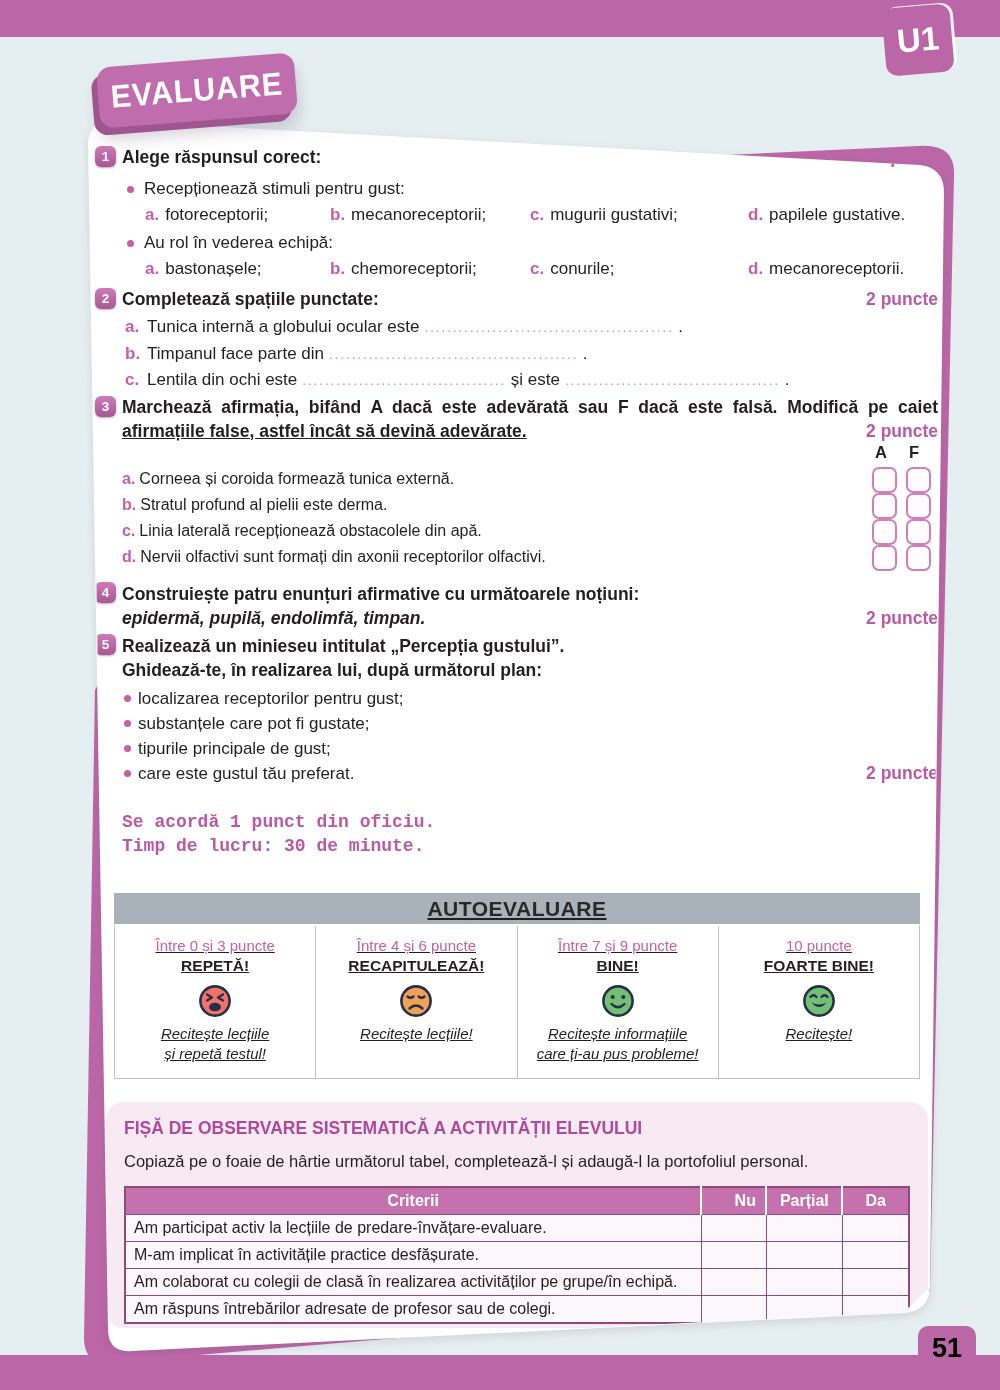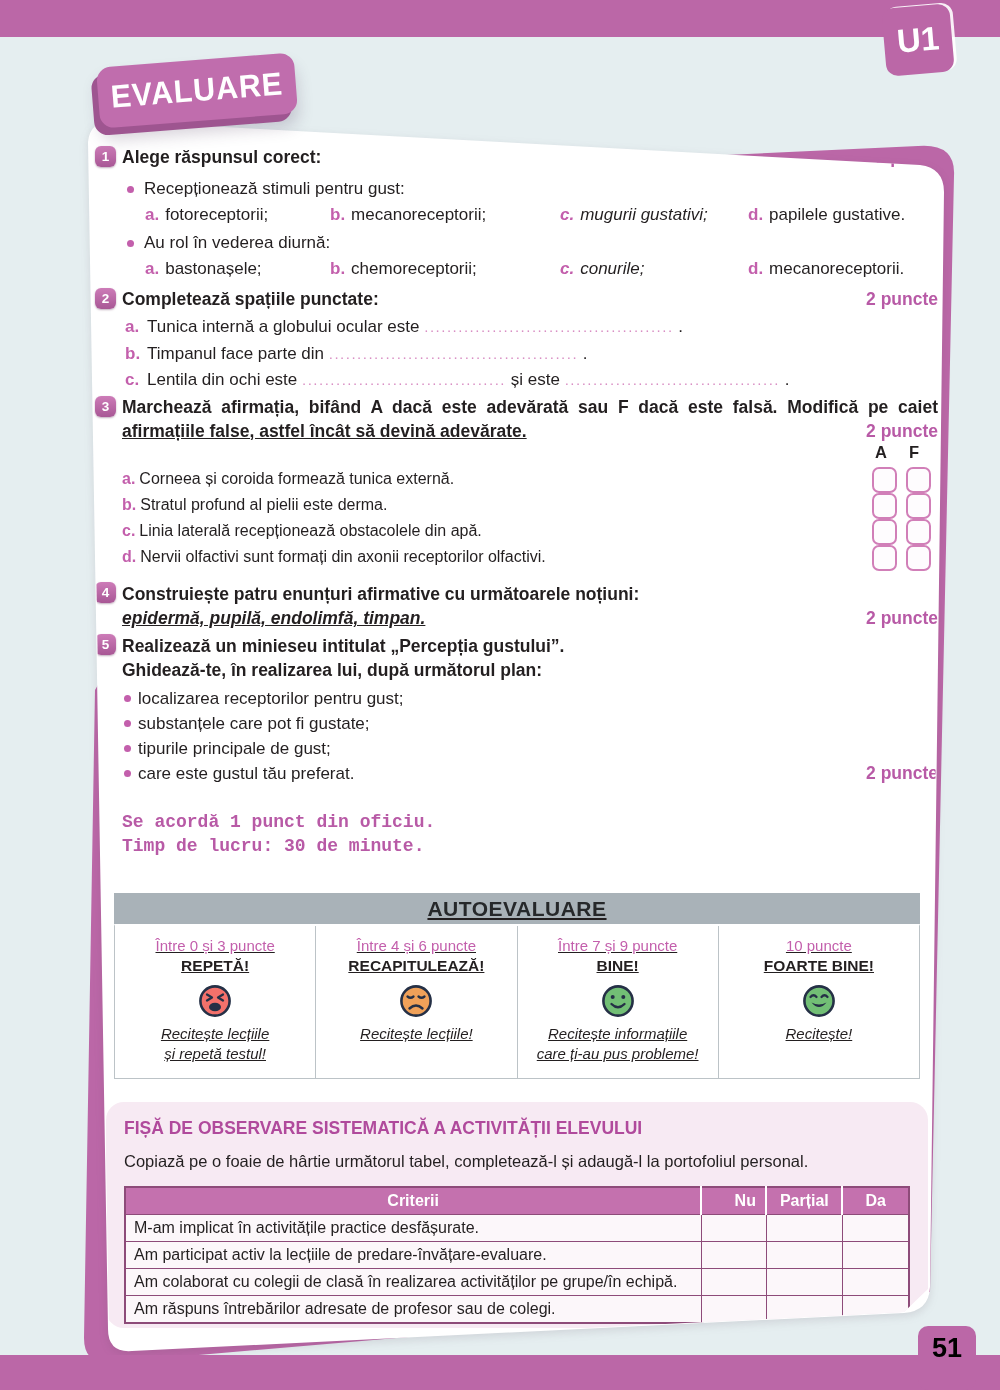--- a/index.html
+++ b/index.html
@@ -30,36 +30,36 @@
   .numbadge{position:absolute;left:-27px;top:0px;width:21px;height:21px;border-radius:6px;
     background:linear-gradient(180deg,#cd7cb8,#a85795);color:#fff;font-weight:bold;font-size:13.5px;
     text-align:center;line-height:21px;box-shadow:0 1px 2px rgba(100,50,90,.4);}
   .sec-title{font-weight:bold;font-size:17.5px;height:22px;line-height:22px;}
   .points{float:right;color:#b85aa6;font-weight:bold;font-size:17.5px;}
   .pright{position:absolute;right:0;top:0;color:#b85aa6;font-weight:bold;font-size:17.5px;}
   .bullet-row{height:22px;line-height:22px;font-size:17px;padding-left:22px;position:relative;}
   .bullet-row::before{content:"";position:absolute;left:5px;top:8px;width:7px;height:7px;border-radius:50%;background:#c35fac;}
   .optrow{position:relative;height:22px;line-height:22px;font-size:17px;}
   .optrow .o0{position:absolute;left:23px;} .optrow .o1{position:absolute;left:208px;}
-  .optrow .o2{position:absolute;left:438px;font-style:italic;} .optrow .o3{position:absolute;left:626px;}
+  .optrow .o2{position:absolute;left:408px;} .optrow .o3{position:absolute;left:626px;}
   .lt{color:#c35fac;font-weight:bold;margin-right:6px;}
   .fillrow{position:relative;height:22px;line-height:22px;font-size:17px;padding-left:25px;}
   .fillrow .lt{position:absolute;left:3px;}
   .dots{color:#d98fc4;letter-spacing:1.5px;font-size:15px;}
   .jline{font-size:17.5px;font-weight:bold;line-height:23.5px;text-align:justify;text-align-last:justify;}
   .jline2{font-size:17.5px;font-weight:bold;line-height:23.5px;position:relative;text-decoration:underline;}
   .afhead{position:relative;height:18px;}
   .afhead .A,.afhead .F{position:absolute;font-weight:bold;font-size:16.5px;}
   .afhead .A{left:753px;} .afhead .F{left:787px;}
   .strow{position:relative;height:26px;line-height:24px;font-size:16px;}
   .strow .lt{margin-right:4px;}
   .cbox{position:absolute;width:21px;height:22px;top:0;border:2px solid #d17fb8;border-radius:7px;background:#fefcfe;}
   .cbox.a{left:750px;} .cbox.f{left:784px;}
   .b2line{font-size:17.5px;font-weight:bold;line-height:24px;position:relative;}
-  .ital{font-style:italic;text-decoration:underline;}
+  .ital{font-style:italic;}
   .q5bul{position:relative;height:25px;line-height:25px;font-size:17px;padding-left:16px;}
   .q5bul::before{content:"";position:absolute;left:2px;top:9px;width:7px;height:7px;border-radius:50%;background:#c35fac;}
   .noteblock{color:#b85aa6;font-weight:bold;font-size:18px;line-height:24px;font-family:Liberation Mono, monospace;}
   
   #autoeval{position:absolute;left:114px;top:893px;width:806px;text-decoration:underline;}
   .ae-head{height:31px;background:#a9b2b8;color:#26282a;font-weight:bold;font-size:21px;
     text-align:center;line-height:31px;letter-spacing:.5px;}
   .ae-body{display:flex;border:1px solid #bcc3c7;border-top:2px solid #fff;background:#fff;}
   .ae-col{flex:1;border-left:1px solid #bcc3c7;text-align:center;padding:10px 6px 14px;min-height:105px;}
   .ae-col:first-child{border-left:none;}
@@ -110,21 +110,21 @@
           <span class="points">1 punct</span>
           <span>Alege răspunsul corect:</span>
         </div>
         <div class="bullet-row" style="margin-top:10px;">Recepționează stimuli pentru gust:</div>
         <div class="optrow" style="margin-top:4px;">
           <span class="o0"><span class="lt">a.</span><span>fotoreceptorii;</span></span>
           <span class="o1"><span class="lt">b.</span><span>mecanoreceptorii;</span></span>
           <span class="o2"><span class="lt">c.</span><span>mugurii gustativi;</span></span>
           <span class="o3"><span class="lt">d.</span><span>papilele gustative.</span></span>
         </div>
-        <div class="bullet-row" style="margin-top:6px;">Au rol în vederea diurnă:</div>
+        <div class="bullet-row" style="margin-top:6px;">Au rol în vederea echipă:</div>
         <div class="optrow" style="margin-top:4px;">
           <span class="o0"><span class="lt">a.</span><span>bastonașele;</span></span>
           <span class="o1"><span class="lt">b.</span><span>chemoreceptorii;</span></span>
           <span class="o2"><span class="lt">c.</span><span>conurile;</span></span>
           <span class="o3"><span class="lt">d.</span><span>mecanoreceptorii.</span></span>
         </div>
       </div>
 
       <div class="sec" style="margin-top:8px;">
         <div class="numbadge">2</div>
@@ -275,27 +275,27 @@
       <div class="fisa-intro">Copiază pe o foaie de hârtie următorul tabel, completează-l și adaugă-l la portofoliul personal.</div>
       <table class="fisa-t">
         <tbody>
             <tr>
           <th class="w-crit">Criterii</th>
           <th class="w-nu">Nu</th>
           <th class="w-par">Parțial</th>
           <th class="w-da">Da</th>
         </tr>
         <tr>
+          <td>Am participat activ la lecțiile de predare-învățare-evaluare.</td>
+          <td></td>
+          <td></td>
+          <td></td>
+        </tr>
+        <tr>
           <td>M-am implicat în activitățile practice desfășurate.</td>
-          <td></td>
-          <td></td>
-          <td></td>
-        </tr>
-        <tr>
-          <td>Am participat activ la lecțiile de predare-învățare-evaluare.</td>
           <td></td>
           <td></td>
           <td></td>
         </tr>
         <tr>
           <td>Am colaborat cu colegii de clasă în realizarea activităților pe grupe/în echipă.</td>
           <td></td>
           <td></td>
           <td></td>
         </tr>

